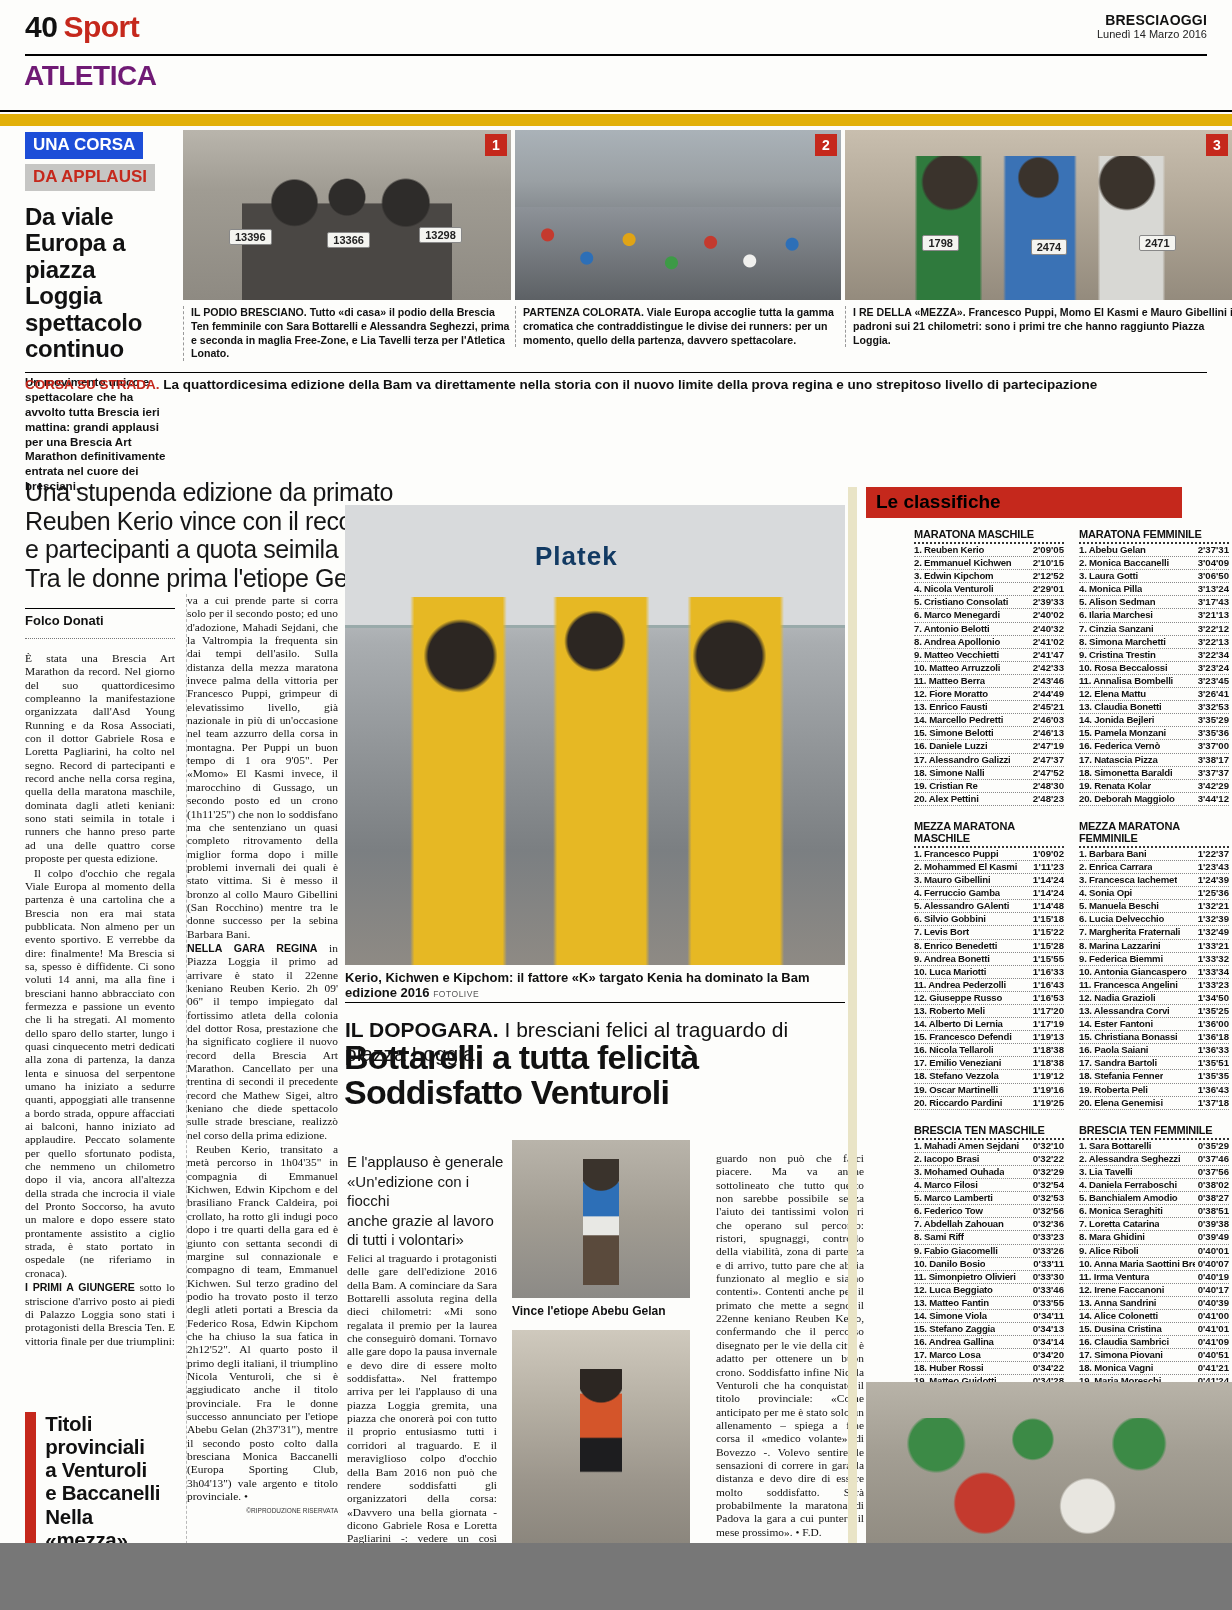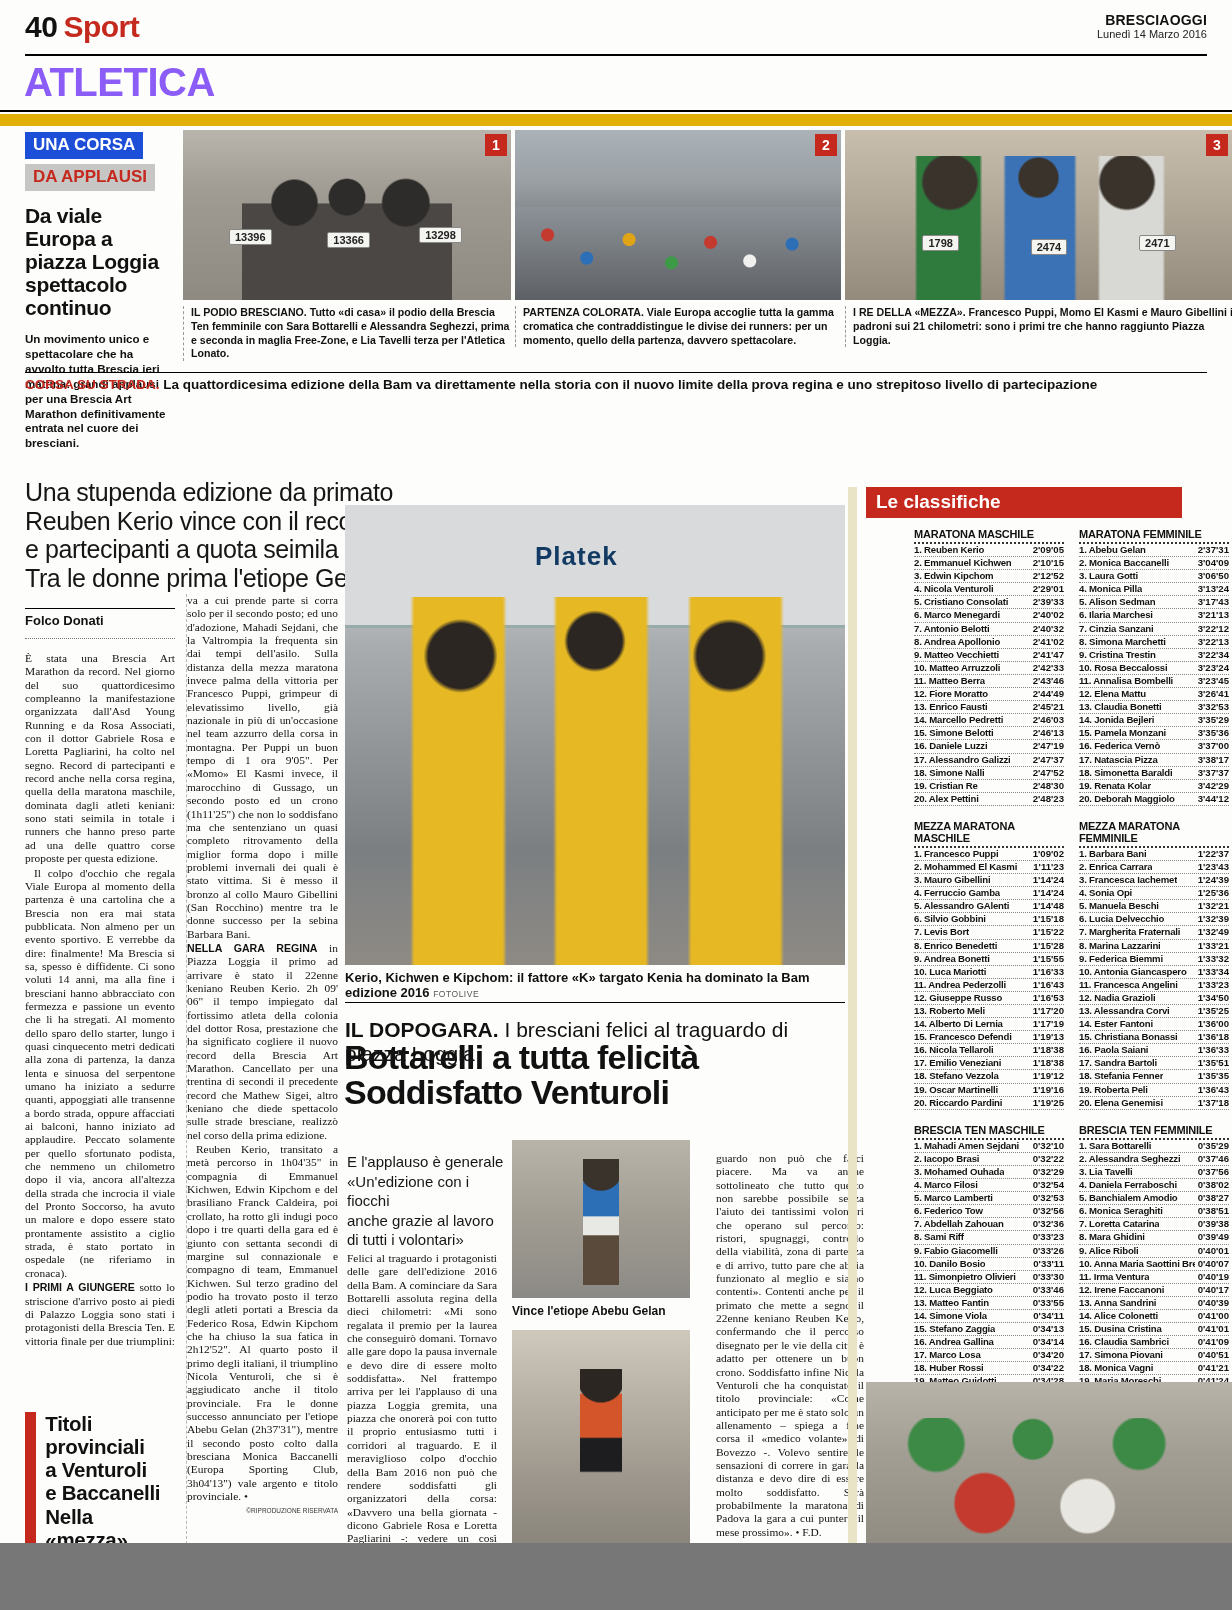--- a/index.html
+++ b/index.html
@@ -7,28 +7,28 @@
         font-family:"Liberation Sans",sans-serif;color:#111;}
   .abs{position:absolute;}
 
   
   .pageno{font-size:30px;font-weight:800;letter-spacing:-.5px;}
   .pageno .sec{color:#c5281c;margin-left:6px;}
   .masthead{text-align:right;line-height:1.15;}
   .masthead .mh{font-size:14px;font-weight:800;letter-spacing:.2px;}
   .masthead .dt{font-size:11px;color:#222;}
   .rule{background:#000;}
-  .category{font-size:40px;font-weight:800;color:#8b5cf6;letter-spacing:-.5px;}
+  .category{font-size:28px;font-weight:800;color:#701a75;letter-spacing:-.5px;}
   .goldbar{background:#e2b00a;}
 
   
   .kick{display:inline-block;font-size:17px;font-weight:800;padding:3px 8px 4px 8px;}
   .kick1{background:#1d4ed8;color:#fff;}
   .kick2{background:#c6c6c4;color:#c5281c;}
-  .side-headline{font-size:21px;font-weight:700;line-height:1.1;letter-spacing:-.3px;margin-top:13px;}
+  .side-headline{font-size:24px;font-weight:700;line-height:1.1;letter-spacing:-.3px;margin-top:13px;}
   .side-stand{font-size:11.6px;font-weight:700;line-height:1.28;margin-top:13px;}
 
   
   .ph{position:absolute;overflow:hidden;background:#9a9892;}
   .badge{position:absolute;top:4px;right:4px;width:22px;height:22px;background:#c5281c;color:#fff;
          font-size:14px;font-weight:800;display:flex;align-items:center;justify-content:center;}
   .cap{font-size:10.6px;font-weight:700;line-height:1.3;border-left:1px dashed #999;padding-left:7px;}
   .cap b{font-weight:800;}
   .credit{font-weight:400;font-size:8.5px;color:#555;letter-spacing:.5px;}
   .bib{position:absolute;background:#f4f4f0;color:#222;border:1px solid #888;font-size:11px;font-weight:800;
@@ -61,21 +61,21 @@
   
   .dopo-rule{border-top:1.5px solid #000;}
   .dopo-kick{font-size:21px;font-weight:300;margin-top:8px;}
   .dopo-kick b{font-weight:800;}
   .dopo-head{font-size:34px;font-weight:800;letter-spacing:-.8px;line-height:1.04;}
   .quote{font-size:15px;font-weight:400;line-height:1.3;white-space:pre-line;color:#161616;}
   .midcap{font-size:12px;font-weight:700;margin-top:4px;}
 
   
   .beige{background:#e9e4c6;}
-  .clsbanner{background:#c5281c;color:#ffffff;font-size:19px;font-weight:800;padding:4px 0 5px 10px;}
+  .clsbanner{background:#c5281c;color:#000000;font-size:19px;font-weight:800;padding:4px 0 5px 10px;}
   .tables{display:grid;grid-template-columns:150px 150px;column-gap:15px;row-gap:14px;margin-left:48px;}
   .tbl{width:150px;}
   .tbl .ttitle{font-size:11px;font-weight:800;border-bottom:2px dotted #333;padding-bottom:2px;letter-spacing:-.2px;}
   .trow{display:flex;justify-content:space-between;align-items:baseline;border-bottom:1px dotted #888;
         height:12.1px;overflow:hidden;}
   .trow .nm{font-size:9.6px;font-weight:700;white-space:nowrap;overflow:hidden;letter-spacing:-.2px;}
   .trow .tm{font-size:9.6px;font-weight:800;white-space:nowrap;margin-left:3px;}
   .botcap{font-size:11.5px;font-weight:700;}
 </style>
 </head>

